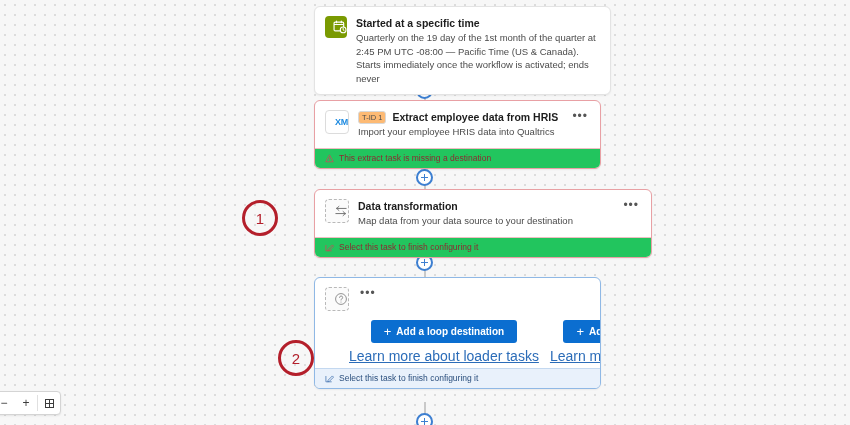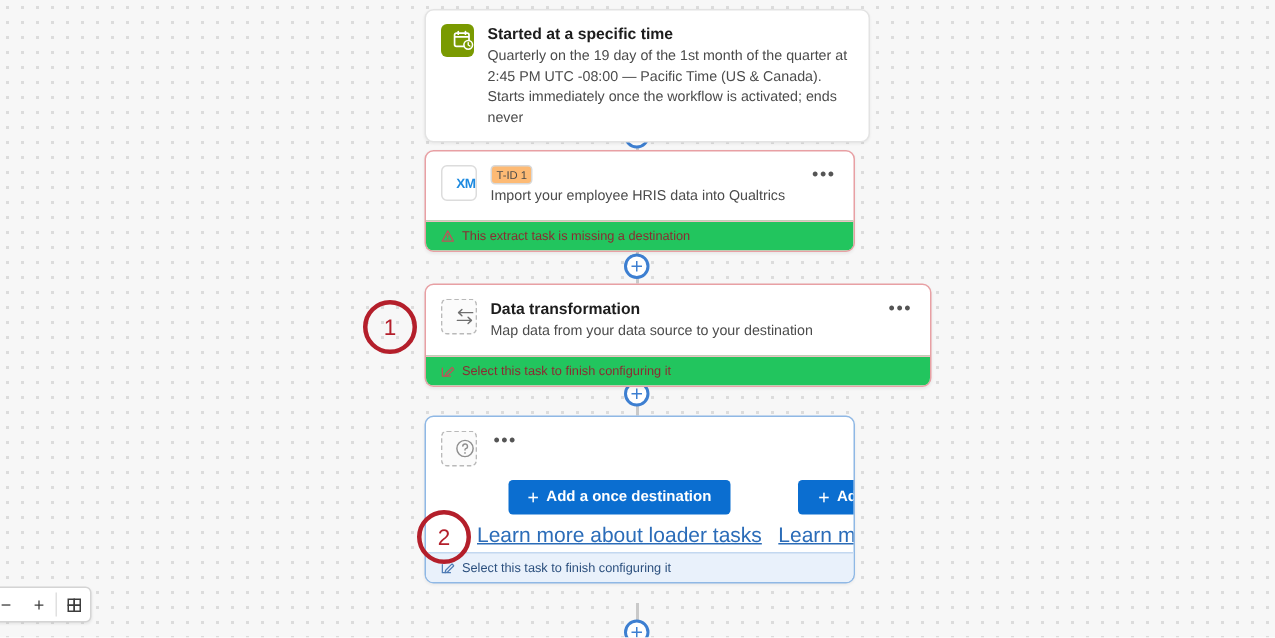--- a/index.html
+++ b/index.html
@@ -55,20 +55,21 @@
   .plus-node::before { width: 7px; height: 1.6px; }
   .plus-node::after  { width: 1.6px; height: 7px; }
 
   
   .card {
     position: absolute;
     box-sizing: border-box;
     border-radius: 6px;
     background: #ffffff;
     overflow: hidden;
+    margin-left: 31px;
   }
   .card-plain {
     border: 1px solid #e3e3e3;
     box-shadow: 0 1px 2px rgba(0,0,0,0.06);
   }
   .card-error {
     border: 1px solid #e8a0a4;
     box-shadow: 0 1px 2px rgba(0,0,0,0.06);
   }
   .card-selected {
@@ -317,20 +318,21 @@
   </div>
 
   <div class="card card-error" style="left:283px; top:100px; width:287px;">
     <div class="card-body">
       <div class="icon-box icon-xm">
         <span>XM</span>
       </div>
       <div class="card-text">
         <div class="card-title">
           <span class="tid-badge">T-ID 1</span>
+          <span>Extract employee data from HRIS</span>
         </div>
         <div class="card-desc">Import your employee HRIS data into Qualtrics</div>
       </div>
       <div class="kebab">•••</div>
     </div>
     <div class="card-footer footer-error">
       <svg class="warn-tri" width="9" height="9" viewBox="0 0 12 12" aria-hidden="true">
         <path d="M6 1.2 11 10.4H1z" fill="none" stroke="#c0515a" stroke-width="1.1" stroke-linejoin="round"></path>
         <path d="M6 4.6v2.6" stroke="#c0515a" stroke-width="1.1" stroke-linecap="round"></path>
         <circle cx="6" cy="8.8" r="0.6" fill="#c0515a"></circle>
@@ -377,21 +379,21 @@
           <circle cx="8" cy="11.4" r="0.65" fill="#8f8f8f"></circle>
         </svg>
       </div>
       <div class="kebab">•••</div>
     </div>
 
     <div class="actions-row">
       <div class="action-col">
         <button class="btn-primary">
           <span class="btn-plus">+</span>
-          <span>Add a once destination</span>
+          <span>Add a loop destination</span>
         </button>
         <a class="link-sub">Learn more about loader tasks</a>
       </div>
       <div class="action-col">
         <button class="btn-primary">
           <span class="btn-plus">+</span>
           <span>Add a for-each loop</span>
         </button>
         <a class="link-sub">Learn more about looping</a>
       </div>

